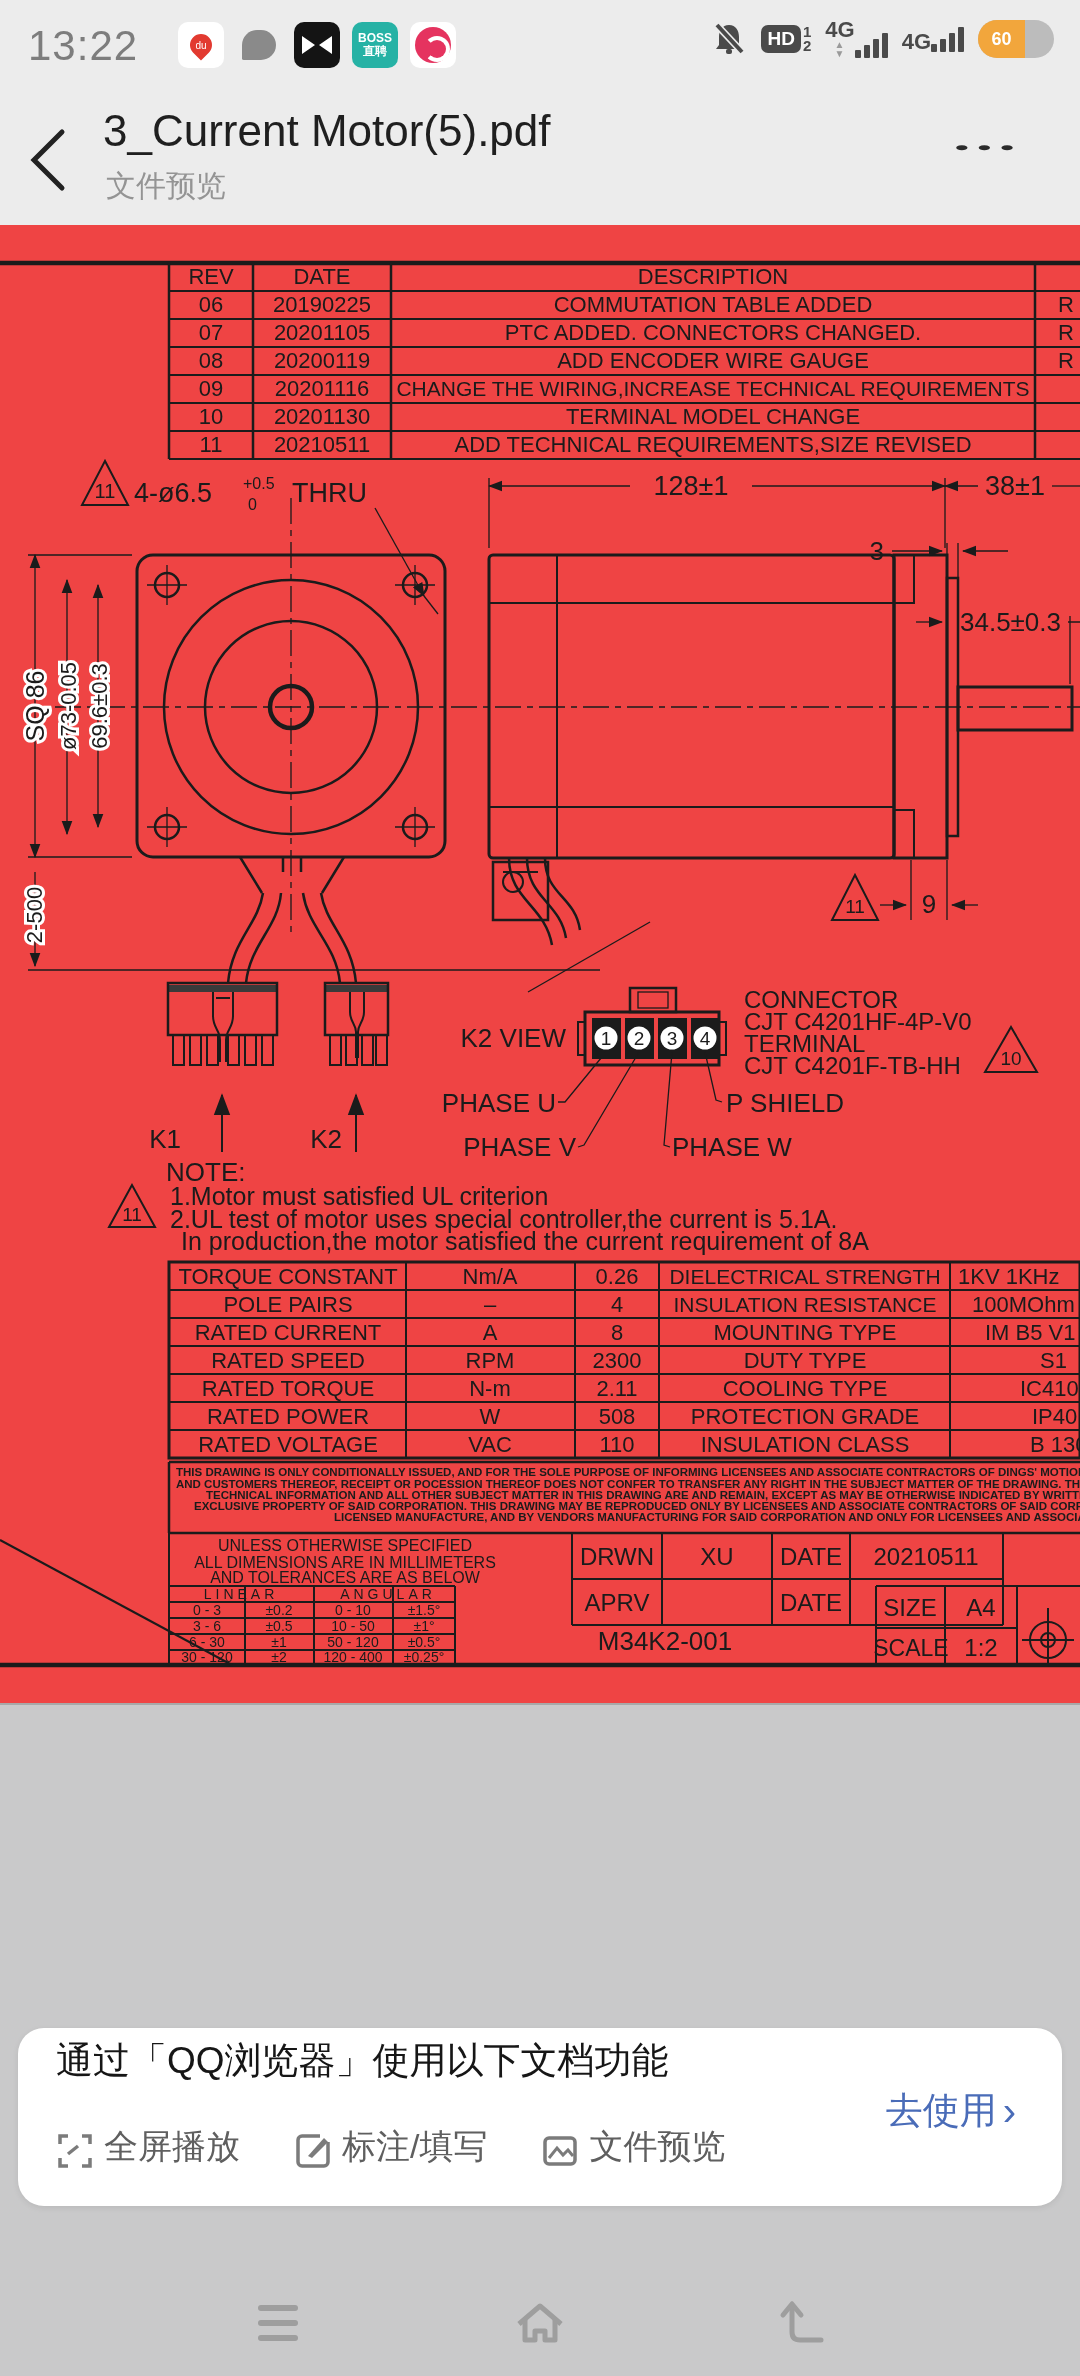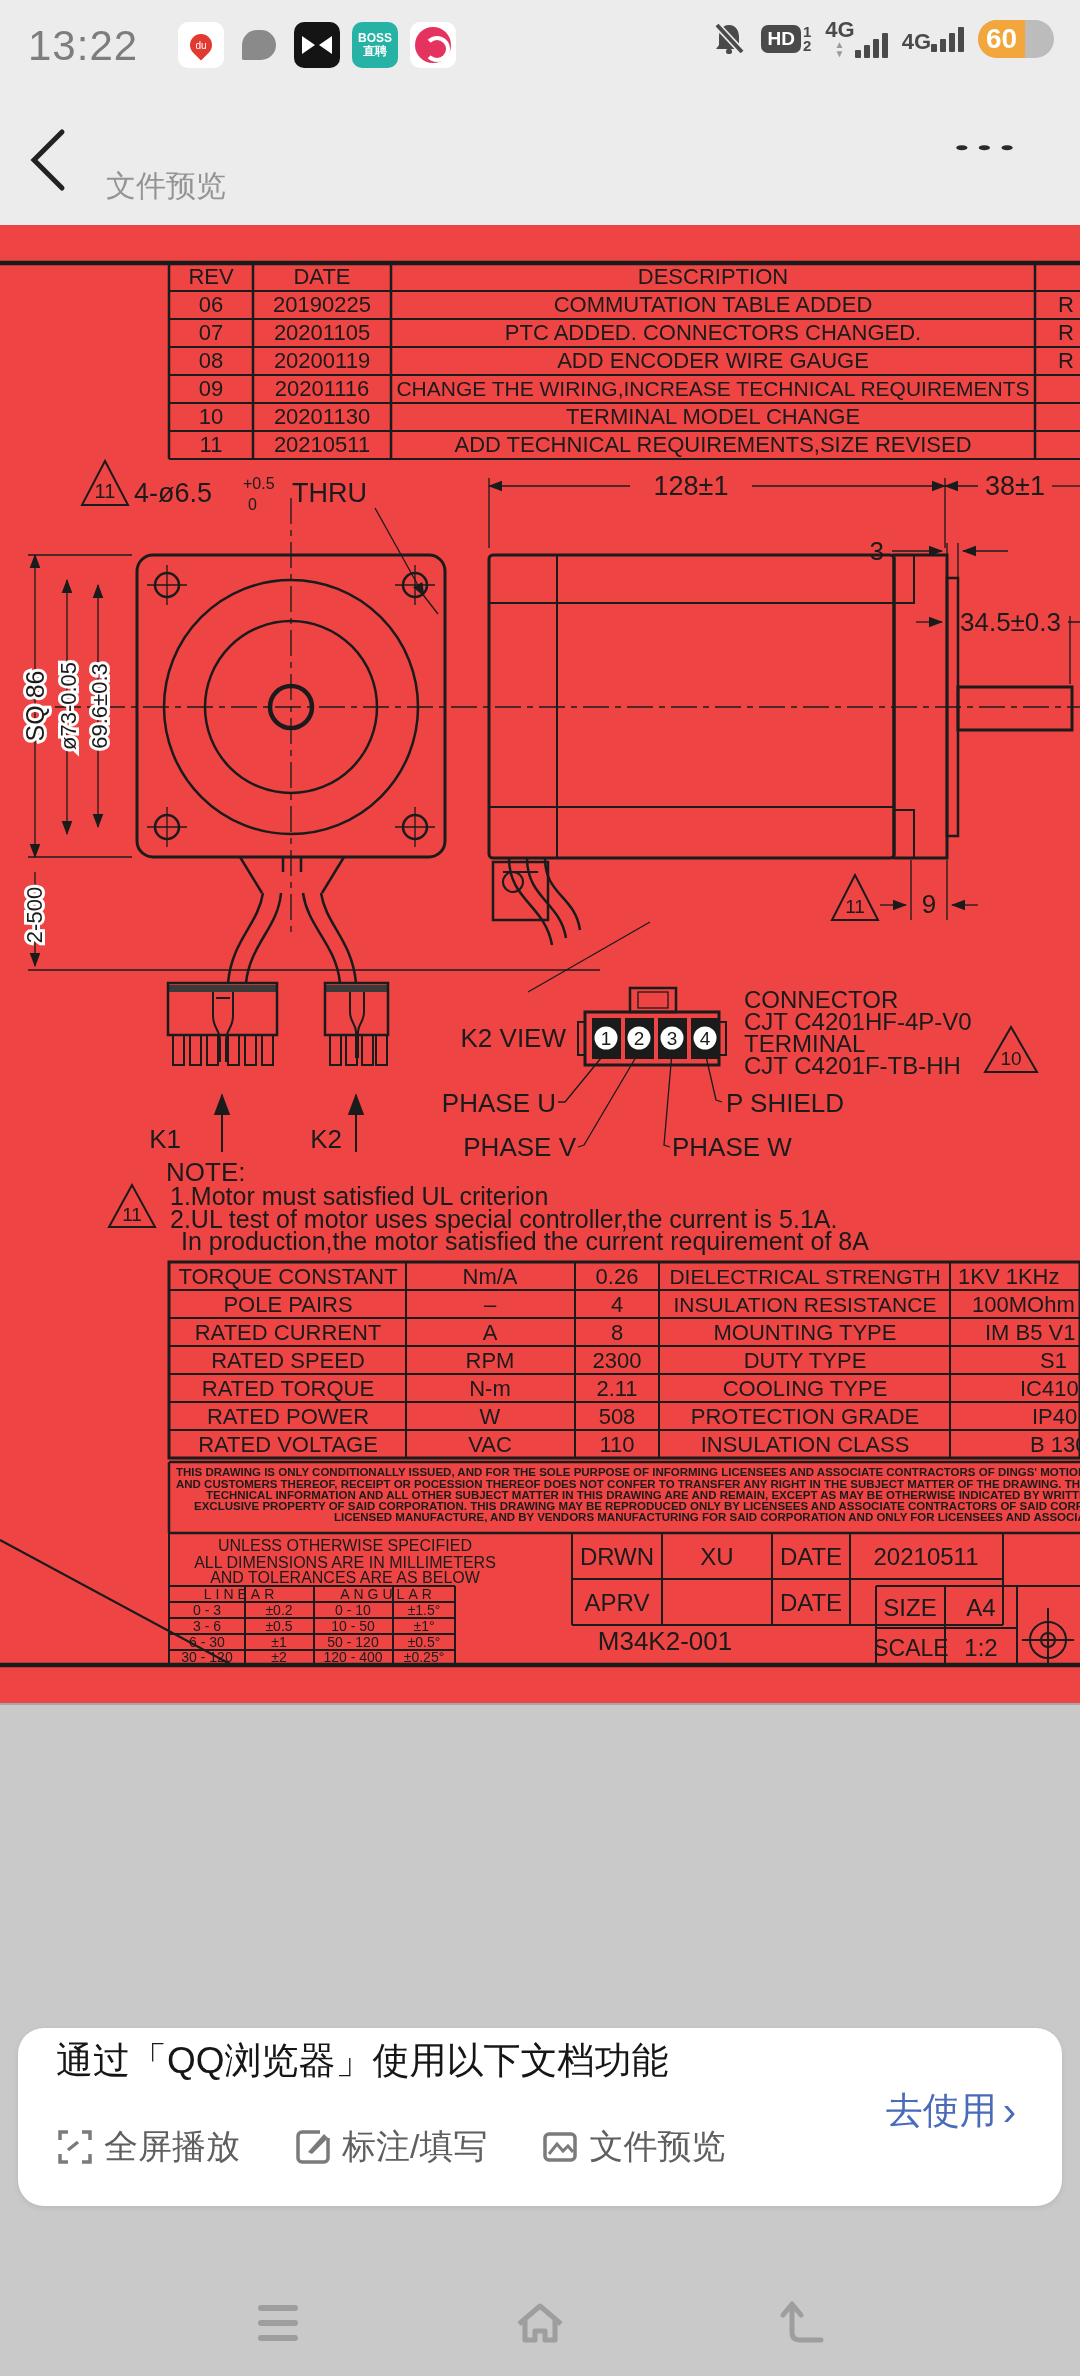--- a/index.html
+++ b/index.html
@@ -21,41 +21,41 @@
   .sright{position:absolute;right:26px;top:20px;display:flex;align-items:center;gap:14px;color:#4a4a4a;}
   .hdbadge{display:flex;align-items:center;gap:2px;}
   .hdbox{background:#4a4a4a;color:#fff;font-weight:bold;font-size:19px;padding:3px 6px;border-radius:7px;}
   .hdfrac{display:flex;flex-direction:column;font-size:15px;line-height:14px;color:#4a4a4a;font-weight:bold;}
   .netgrp{display:flex;align-items:flex-end;}
   .netlbl{font-weight:bold;font-size:22px;line-height:20px;}
   .bars{display:flex;align-items:flex-end;gap:3px;height:26px;}
   .bars i{width:6px;background:#4a4a4a;border-radius:1px;display:block;}
   .udarrows{display:flex;flex-direction:column;font-size:10px;line-height:9px;color:#9a9a9a;margin-right:1px;}
   .battery{position:relative;width:76px;height:38px;border-radius:19px;background:#bcbcbc;overflow:hidden;display:flex;}
-  .batfill{width:62%;background:#f2a63c;color:#fff;font-weight:bold;font-size:28px;display:flex;align-items:center;justify-content:center;}
+  .batfill{width:62%;background:#f2a63c;color:#fff;font-weight:bold;font-size:18px;display:flex;align-items:center;justify-content:center;}
   
   .appheader{position:absolute;top:88px;left:0;width:1080px;height:137px;}
   .backbtn{position:absolute;left:26px;top:40px;width:44px;height:64px;}
   .htitle{position:absolute;left:103px;top:18px;font-size:44px;color:#1f1f1f;}
   .hsub{position:absolute;left:106px;top:78px;font-size:30px;color:#949494;}
   .menudots{position:absolute;right:58px;top:44px;font-size:30px;letter-spacing:7px;color:#2b2b2b;}
   
   .pdfpage{position:absolute;top:225px;left:0;width:1080px;height:1478px;background:#ef4444;}
   svg text{fill:#1b1b1b;}
   .ln{stroke:#1b1b1b;fill:none;}
   .w1{stroke-width:1.3px;} .w2{stroke-width:2px;} .w25{stroke-width:2.5px;} .w3{stroke-width:3px;} .w4{stroke-width:4.5px;}
   .dash{stroke-dasharray:26 6 6 6;}
   .halo{paint-order:stroke;stroke:#fff;stroke-width:6px;}
   .ls{letter-spacing:4px;}
   
   .graybg{position:absolute;top:1703px;left:0;width:1080px;height:673px;background:#c9c9ca;border-top:2px solid #a8a8a8;}
   .card{position:absolute;top:2028px;left:18px;width:1044px;height:178px;background:#fff;border-radius:26px;box-shadow:0 2px 6px rgba(0,0,0,.08);}
   .cardtitle{position:absolute;left:38px;top:8px;font-size:37px;color:#161616;}
   .features{position:absolute;left:38px;top:96px;display:flex;gap:54px;align-items:center;}
-  .feat{display:flex;align-items:center;gap:10px;font-size:34px;color:#5f5f5f;}
+  .feat{display:flex;align-items:flex-end;gap:10px;font-size:34px;color:#5f5f5f;}
   .cta{position:absolute;right:46px;top:58px;font-size:37px;color:#4a6cb8;display:flex;align-items:center;gap:6px;}
   .cta .arr{font-size:40px;color:#86a
 0d4;}
   
   .navbar{position:absolute;top:2270px;left:0;width:1080px;height:106px;display:flex;justify-content:space-between;align-items:center;padding:0 250px;box-sizing:border-box;}
   .navbtn{width:56px;height:56px;display:flex;align-items:center;justify-content:center;}
   .ham{display:flex;flex-direction:column;gap:9px;}
   .ham i{display:block;width:40px;height:6px;background:#9e9e9e;border-radius:3px;}
 </style>
 </head>
@@ -126,20 +126,21 @@
       <div class="battery">
         <div class="batfill">60</div>
       </div>
     </div>
   </div>
 
   <div class="appheader">
     <svg class="backbtn" viewBox="0 0 44 64">
       <path d="M36,4 L8,32 L36,60" stroke="#222" stroke-width="5" fill="none" stroke-linecap="round"></path>
     </svg>
+    <div class="htitle">3_Current Motor(5).pdf</div>
     <div class="hsub">文件预览</div>
     <div class="menudots" style="transform:scale(1,.45);font-size:26px;">●●●</div>
   </div>
 
   <div class="pdfpage">
     <svg width="1080" height="1478" viewBox="0 225 1080 1478">
       <defs>
         <marker id="ar" viewBox="0 0 12 12" refX="11" refY="6" markerWidth="11" markerHeight="11" orient="auto-start-reverse">
           <path d="M0,1.5 L12,6 L0,10.5 Z" fill="#1b1b1b"></path>
         </marker>

